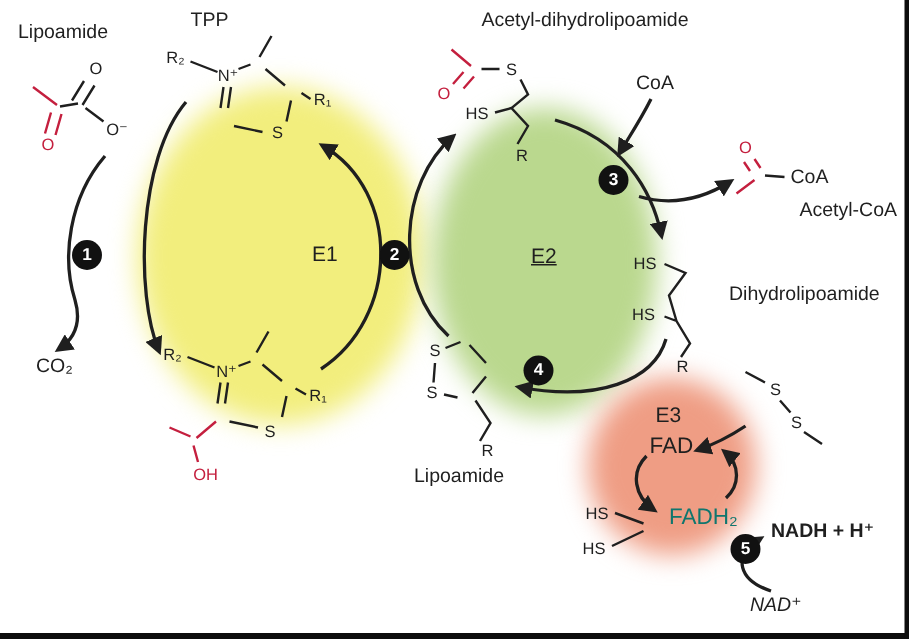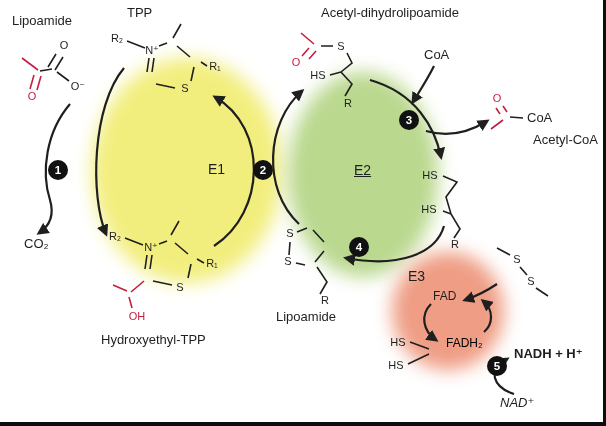--- a/index.html
+++ b/index.html
@@ -8,22 +8,22 @@
     font-family:"Liberation Sans","DejaVu Sans",sans-serif;color:#1f1f1f;
     border-right:3px solid #0d0d0d;border-bottom:4px solid #0d0d0d;box-sizing:border-box;
   }
   .blob{position:absolute;border-radius:50%;filter:blur(9px);}
   #e1-blob{left:92px;top:58px;width:190px;height:225px;background:#f2ee7d;}
   #e2-blob{left:288px;top:72px;width:150px;height:205px;background:#bad88e;}
   #e3-blob{left:392px;top:252px;width:112px;height:118px;background:#ef9d84;}
   svg.overlay{position:absolute;left:0;top:0;}
   .lbl{position:absolute;font-size:13px;line-height:1.15;white-space:nowrap;}
   .enz{font-size:14px;}
-  .cof{position:absolute;font-size:12px;white-space:nowrap;}
-  .red{color:#000000;}
+  .cof{position:absolute;font-size:15px;white-space:nowrap;}
+  .red{color:#0f766e;}
   .step{
     position:absolute;width:20px;height:20px;border-radius:50%;background:#111111;color:#ffffff;
     font-size:11.5px;font-weight:bold;display:flex;align-items:center;justify-content:center;
   }
   text.atom{font-size:11px;fill:#1f1f1f;font-family:"Liberation Sans","DejaVu Sans",sans-serif;text-anchor:middle;}
   text.atom-red{fill:#c41f3e;}
   text.coa{font-size:13px;text-anchor:start;}
 </style>
 </head>
 <body>
@@ -110,29 +110,29 @@
     <text class="atom" x="531" y="285">S</text>
     <text class="atom" x="398" y="346">HS</text>
     <text class="atom" x="396" y="369">HS</text>
   </svg>
 
   <div class="lbl" style="left:12px;top:14px;">Lipoamide</div>
   <div class="lbl" style="left:127px;top:6px;text-align:center;">TPP</div>
   <div class="lbl" style="left:321px;top:6px;">Acetyl-dihydrolipoamide</div>
   <div class="lbl" style="left:424px;top:48px;">CoA</div>
   <div class="lbl" style="left:533px;top:133px;">Acetyl-CoA</div>
+  <div class="lbl" style="left:486px;top:189px;">Dihydrolipoamide</div>
   <div class="lbl" style="left:24px;top:237px;">CO₂</div>
-  <div class="lbl" style="left:101px;top:333px;">Hydroxyethyl-TPP</div>
   <div class="lbl" style="left:276px;top:310px;">Lipoamide</div>
   <div class="lbl" style="left:514px;top:347px;font-weight:bold;">NADH + H⁺</div>
   <div class="lbl" style="left:500px;top:396px;font-style:italic;">NAD⁺</div>
 
   <div class="lbl enz" style="left:192px;top:161px;margin-left:16px;">E1</div>
   <div class="lbl enz" style="left:354px;top:162px;text-decoration:underline;">E2</div>
-  <div class="lbl enz" style="left:408px;top:268px;">E3</div>
+  <div class="lbl enz" style="left:437px;top:268px;">E3</div>
 
   <div class="cof" style="left:433px;top:289px;">FAD</div>
   <div class="cof red" style="left:446px;top:336px;">FADH₂</div>
 
   <div class="step" style="left:48px;top:160px;">1</div>
   <div class="step" style="left:253px;top:160px;">2</div>
   <div class="step" style="left:399px;top:110px;">3</div>
   <div class="step" style="left:349px;top:237px;">4</div>
   <div class="step" style="left:487px;top:356px;">5</div>
 

